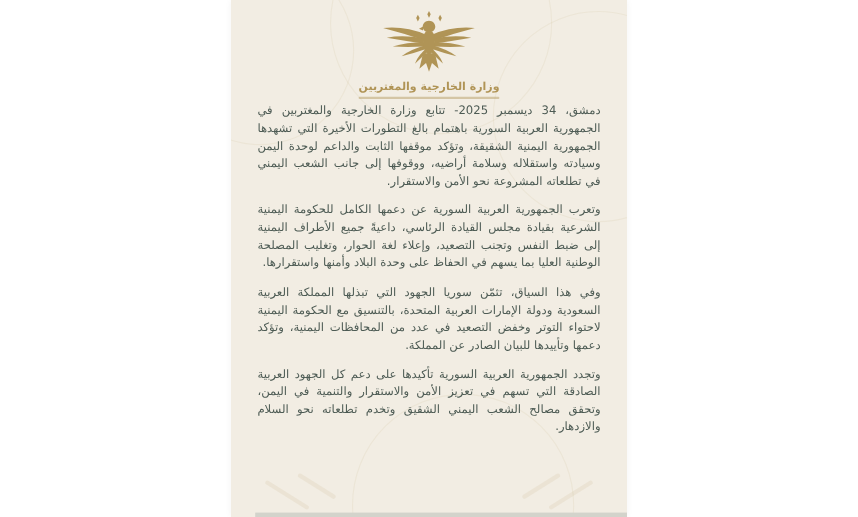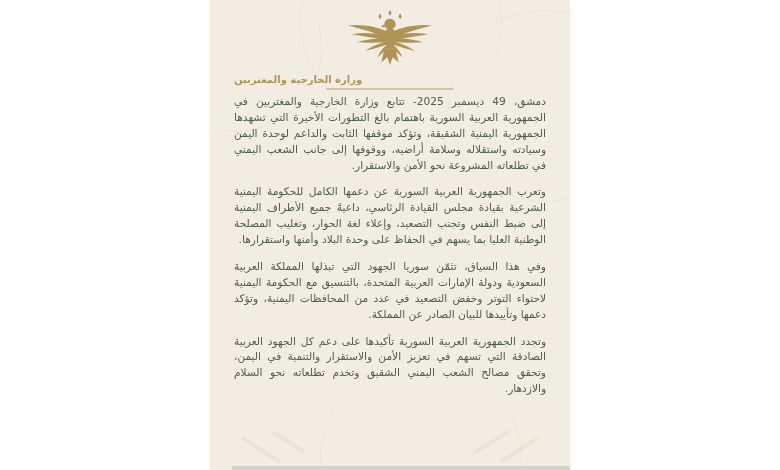--- a/index.html
+++ b/index.html
@@ -33,21 +33,21 @@
     position: absolute;
     background: rgba(178,150,87,0.10);
     border-radius: 2px;
   }
   .content {
     position: absolute; inset: 0;
     padding: 10px 24px 0 24px;
     box-sizing: border-box;
   }
   .emblem {
-    text-align: left;
+    text-align: center;
     margin: 0 auto 4px auto;
   }
   .emblem svg { display: block; margin: 0 auto; }
   .wordmark {
     direction: rtl;
     color: #b09456;
     font-size: 10px;
     font-weight: bold;
     letter-spacing: 0.5px;
     line-height: 1.1;
@@ -136,21 +136,21 @@
               <path d="M62 57 L57 78 L66 70 L70 82 L74 70 L83 78 L78 57 Z"></path>
             </g>
           </svg>
         </span>
         <div class="wordmark">وزارة الخارجية والمغتربين</div>
         <div class="wordmark-underline"></div>
       </div>
 
 
       <div class="bodytext">
-        <p>دمشق، 49 ديسمبر 2025- تتابع وزارة الخارجية والمغتربين في الجمهورية العربية السورية باهتمام بالغ التطورات الأخيرة التي تشهدها الجمهورية اليمنية الشقيقة، وتؤكد موقفها الثابت والداعم لوحدة اليمن وسيادته واستقلاله وسلامة أراضيه، ووقوفها إلى جانب الشعب اليمني في تطلعاته المشروعة نحو الأمن والاستقرار.</p>
+        <p>دمشق، 34 ديسمبر 2025- تتابع وزارة الخارجية والمغتربين في الجمهورية العربية السورية باهتمام بالغ التطورات الأخيرة التي تشهدها الجمهورية اليمنية الشقيقة، وتؤكد موقفها الثابت والداعم لوحدة اليمن وسيادته واستقلاله وسلامة أراضيه، ووقوفها إلى جانب الشعب اليمني في تطلعاته المشروعة نحو الأمن والاستقرار.</p>
         <p>وتعرب الجمهورية العربية السورية عن دعمها الكامل للحكومة اليمنية الشرعية بقيادة مجلس القيادة الرئاسي، داعيةً جميع الأطراف اليمنية إلى ضبط النفس وتجنب التصعيد، وإعلاء لغة الحوار، وتغليب المصلحة الوطنية العليا بما يسهم في الحفاظ على وحدة البلاد وأمنها واستقرارها.</p>
         <p>وفي هذا السياق، تثمّن سوريا الجهود التي تبذلها المملكة العربية السعودية ودولة الإمارات العربية المتحدة، بالتنسيق مع الحكومة اليمنية لاحتواء التوتر وخفض التصعيد في عدد من المحافظات اليمنية، وتؤكد دعمها وتأييدها للبيان الصادر عن المملكة.</p>
         <p>وتجدد الجمهورية العربية السورية تأكيدها على دعم كل الجهود العربية الصادقة التي تسهم في تعزيز الأمن والاستقرار والتنمية في اليمن، وتحقق مصالح الشعب اليمني الشقيق وتخدم تطلعاته نحو السلام والازدهار.</p>
       </div>
 
     </div>
 
     <div class="footer-strip"></div>
   </div>
 </div>

